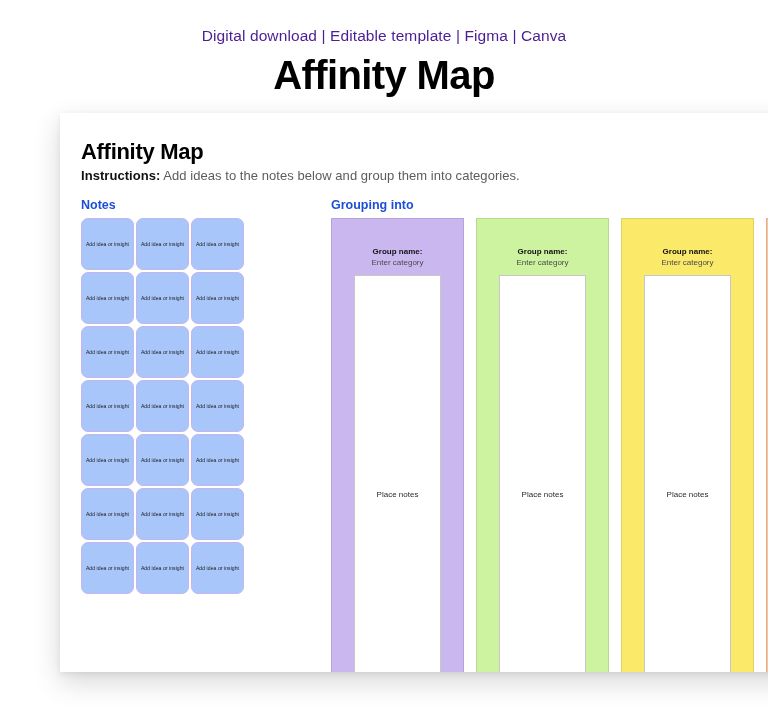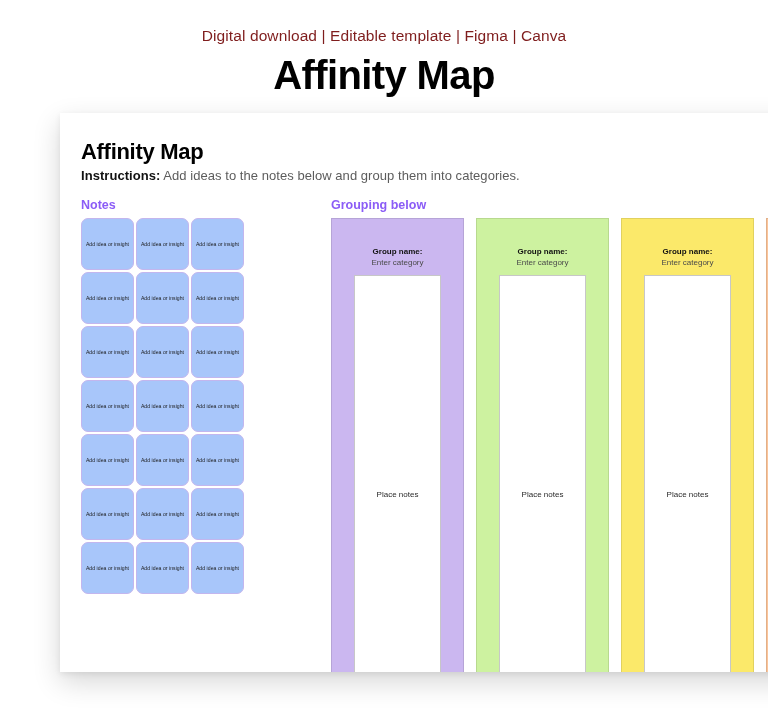--- a/index.html
+++ b/index.html
@@ -19,21 +19,21 @@
   #page-header {
     position: absolute;
     left: 0;
     top: 0;
     width: 768px;
     text-align: center;
   }
   #promo-line {
     margin-top: 27px;
     font-size: 15.5px;
-    color: #7f1d1d;
+    color: #4c1d95;
     letter-spacing: 0.1px;
     line-height: 1.2;
   }
   #main-title {
     margin-top: 7px;
     font-size: 40px;
     font-weight: bold;
     color: #000000;
     letter-spacing: -0.6px;
     line-height: 1.1;
@@ -70,21 +70,21 @@
   }
   #card-instructions .lbl {
     font-weight: bold;
     color: #111111;
   }
 
   .section-heading {
     position: absolute;
     font-size: 12.5px;
     font-weight: bold;
-    color: #8b5cf6;
+    color: #1d4ed8;
   }
   #notes-heading { left: 21px; top: 85px; }
   #grouping-heading { left: 271px; top: 85px; }
 
   
   #notes-grid {
     position: absolute;
     left: 21px;
     top: 105px;
     width: 164px;
@@ -173,21 +173,21 @@
 
 <div id="template-card">
 
   <div id="card-title">Affinity Map</div>
 
   <div id="card-instructions">
     <span class="lbl">Instructions:</span><span> Add ideas to the notes below and group them into categories.</span>
   </div>
 
   <div id="notes-heading" class="section-heading">Notes</div>
-  <div id="grouping-heading" class="section-heading">Grouping below</div>
+  <div id="grouping-heading" class="section-heading">Grouping into</div>
 
   <div id="notes-grid">
       <div class="sticky-note">Add idea or insight</div>
       <div class="sticky-note">Add idea or insight</div>
       <div class="sticky-note">Add idea or insight</div>
       <div class="sticky-note">Add idea or insight</div>
       <div class="sticky-note">Add idea or insight</div>
       <div class="sticky-note">Add idea or insight</div>
       <div class="sticky-note">Add idea or insight</div>
       <div class="sticky-note">Add idea or insight</div>

